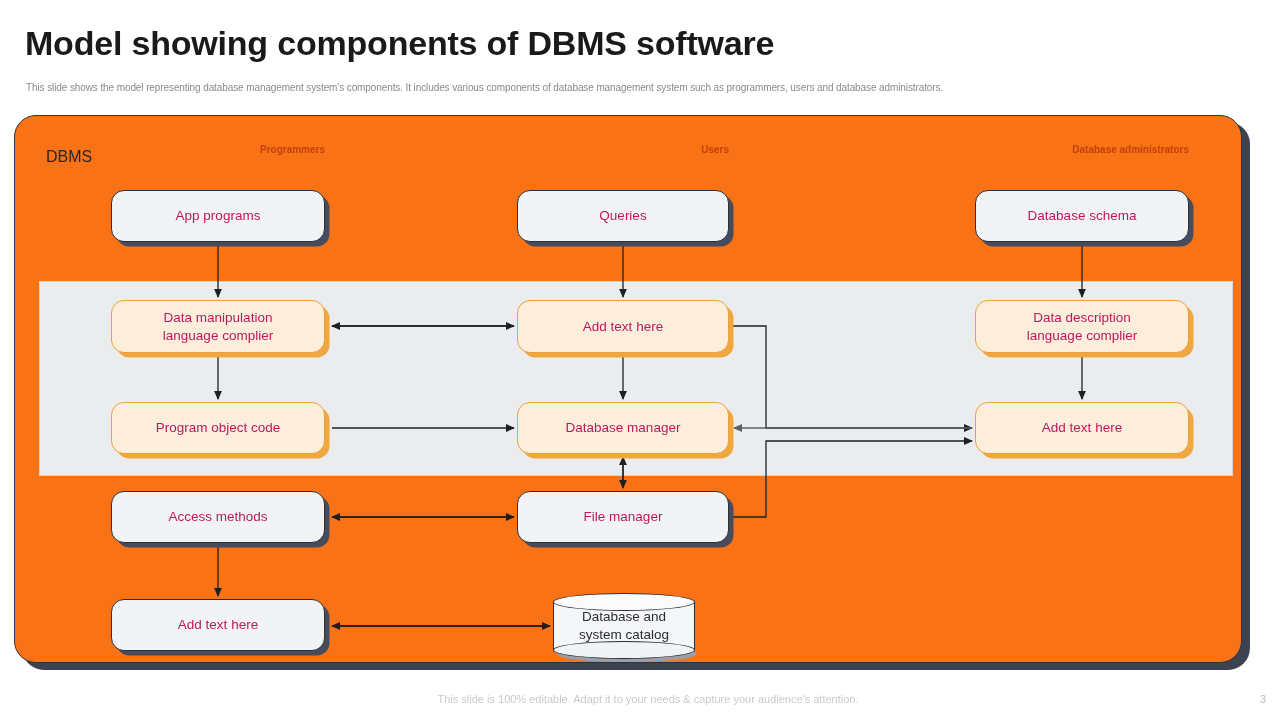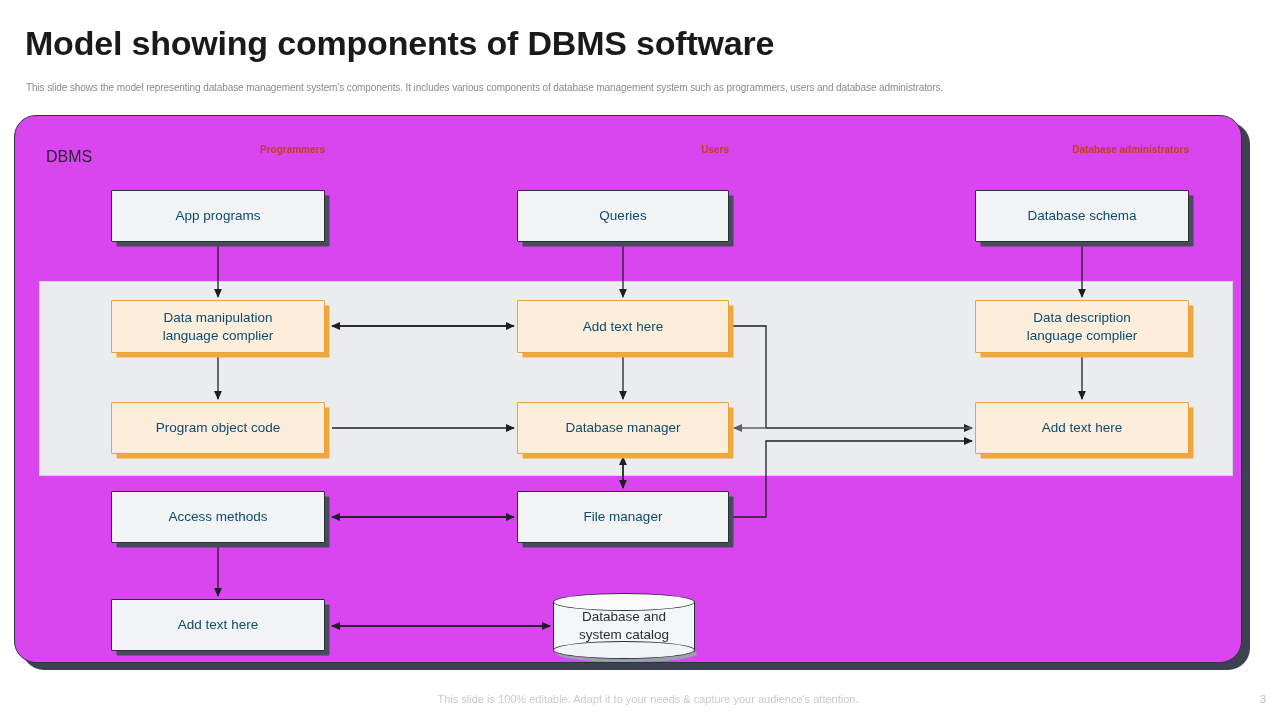--- a/index.html
+++ b/index.html
@@ -26,21 +26,21 @@
   
   .panel-shadow {
     position: absolute; left: 22px; top: 122px;
     width: 1228px; height: 548px;
     border-radius: 22px; background: #3c4250;
   }
   .panel {
     position: absolute; left: 14px; top: 115px;
     width: 1228px; height: 548px;
     border-radius: 22px;
-    background: #d946ef;
+    background: #f97316;
     border: 1.4px solid #2f3340;
   }
 
   
   .dbms-band {
     position: absolute; left: 24px; top: 165px;
     width: 1194px; height: 195px;
     background: #ebecee;
     border: 1px solid #d2d4d8;
   }
@@ -55,25 +55,25 @@
     font-size: 10px; font-weight: 700; color: #c2410c;
     text-align: right; white-space: nowrap;
   }
   .colhead.c1 { left: 111px; width: 214px; }
   .colhead.c2 { left: 517px; width: 212px; }
   .colhead.c3 { left: 975px; width: 214px; }
 
   
   .node {
     position: absolute;
-    border-radius: 1px;
+    border-radius: 13px;
     display: flex; align-items: center; justify-content: center;
     text-align: center;
     font-size: 13.5px; line-height: 1.32;
-    color: #0c4a6e;
+    color: #be185d;
     z-index: 4;
   }
   .node.plain {
     background: #f2f3f5;
     border: 1.3px solid #2b2f3a;
     box-shadow: 5px 5px 0 -0.5px #464c5c;
   }
   .node.orange {
     background: #fdeedb;
     border: 1.3px solid #e8a33d;

